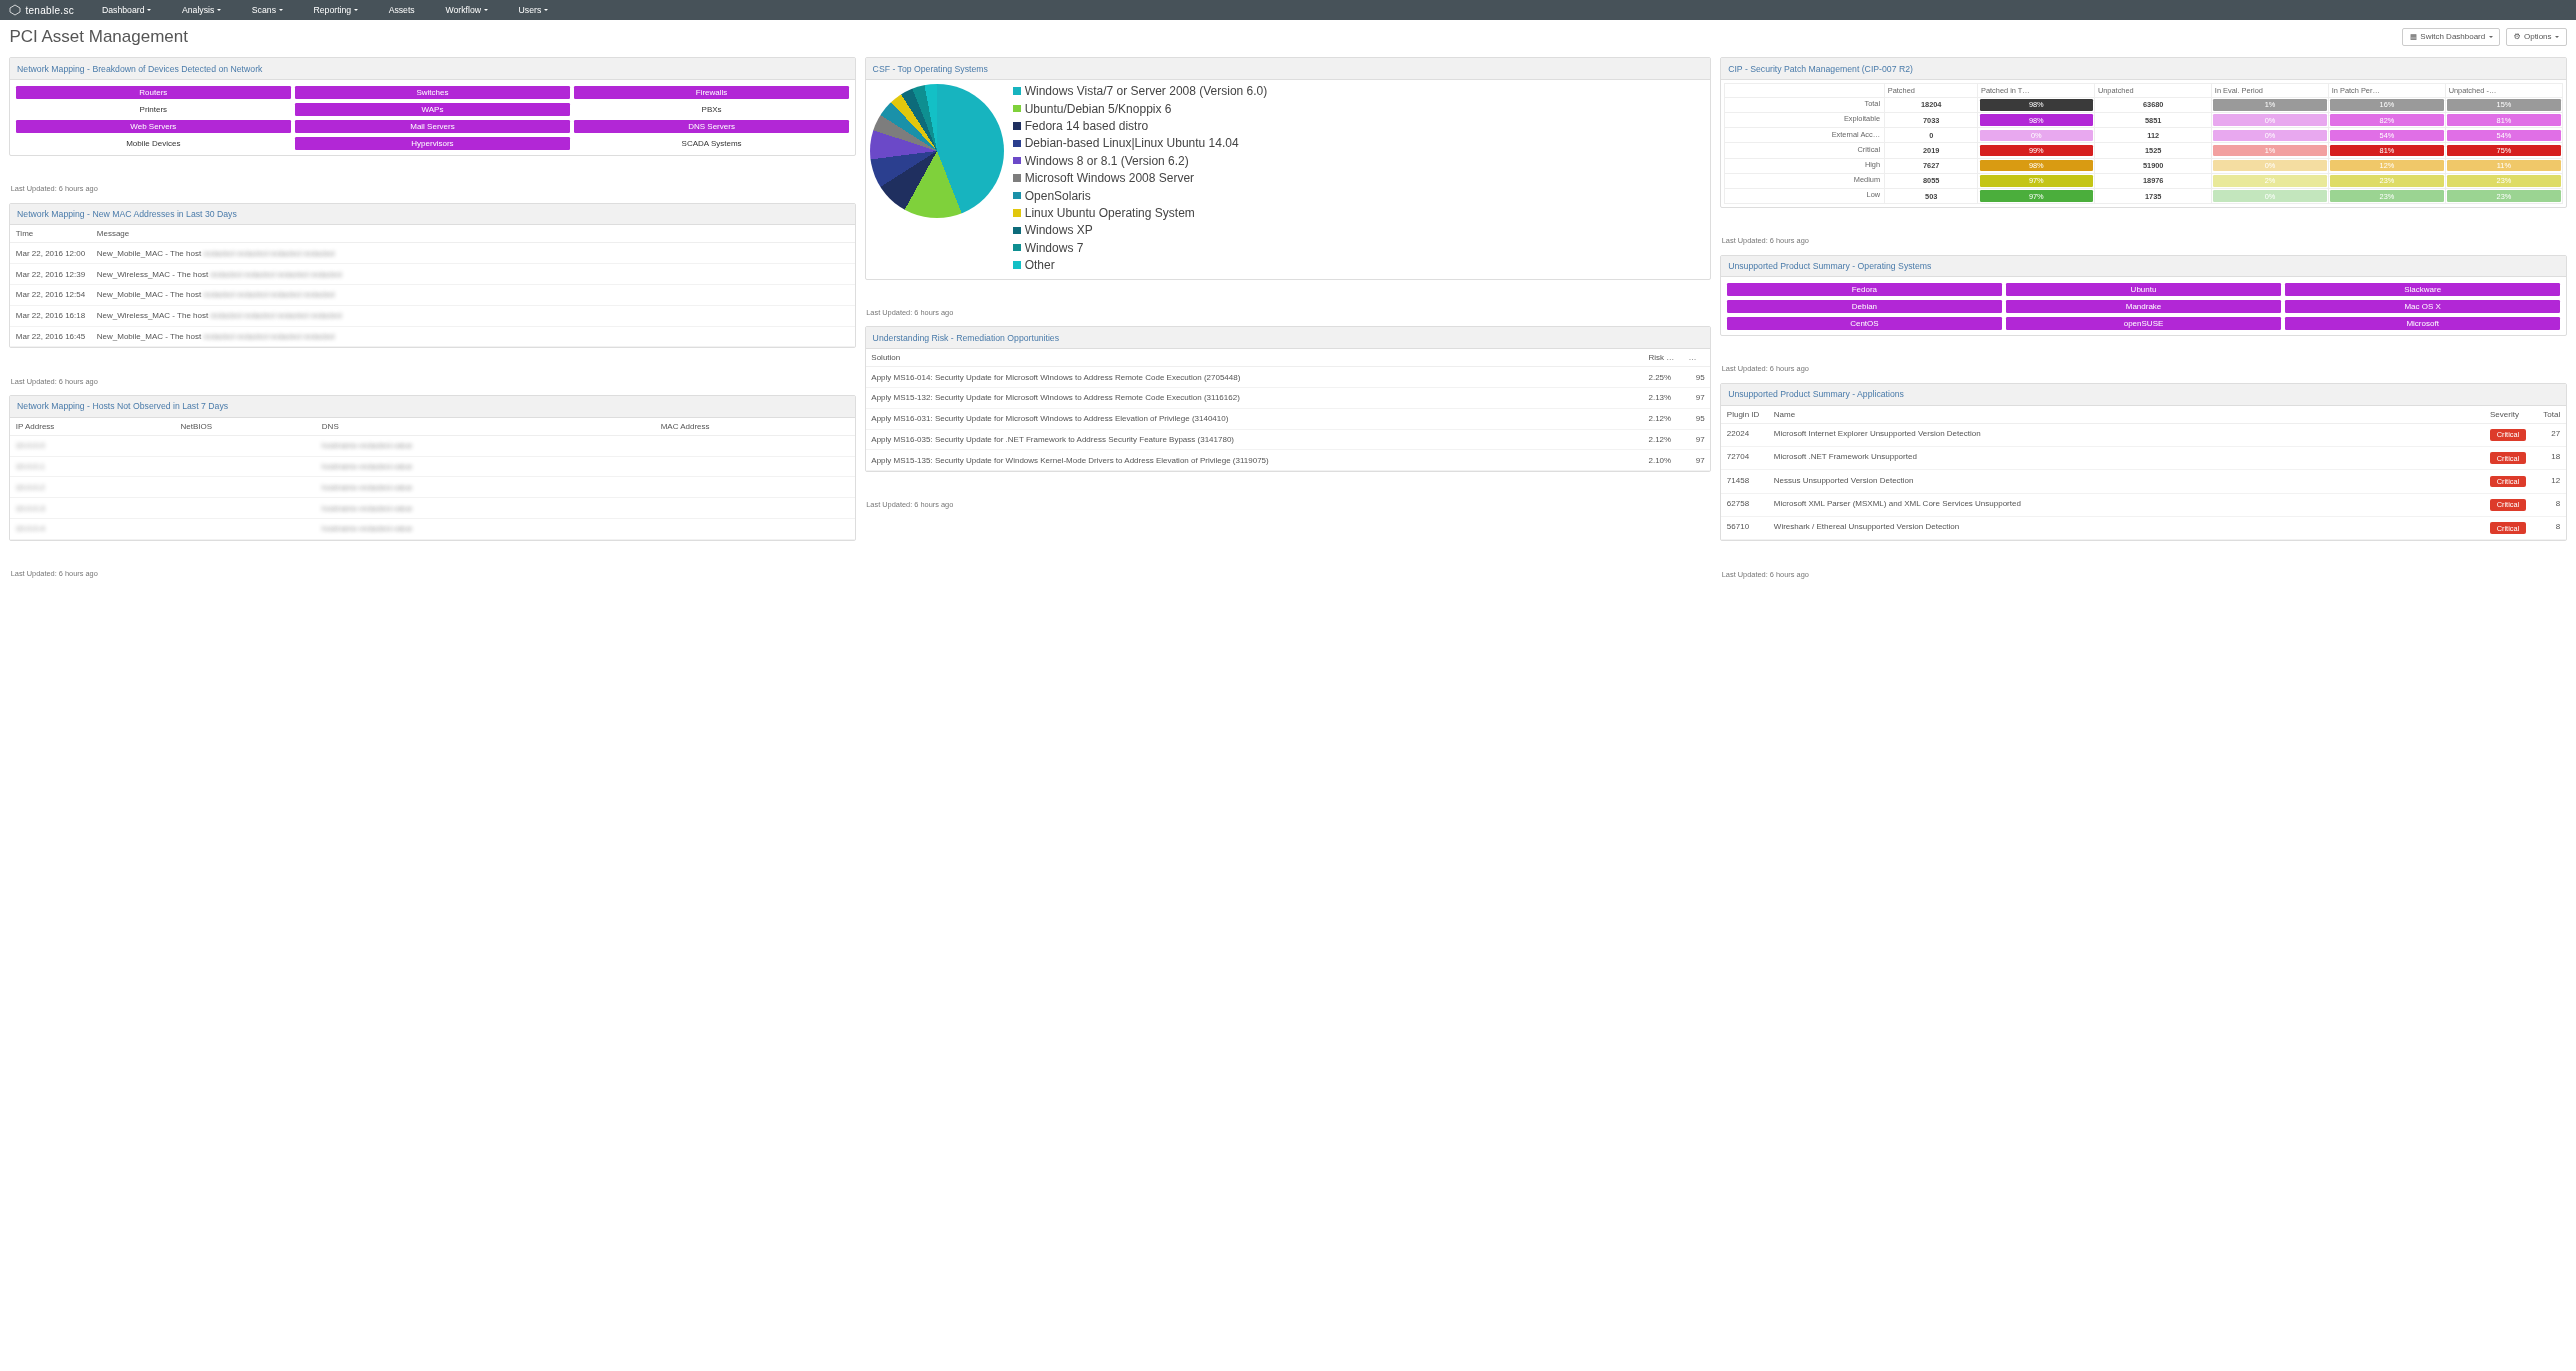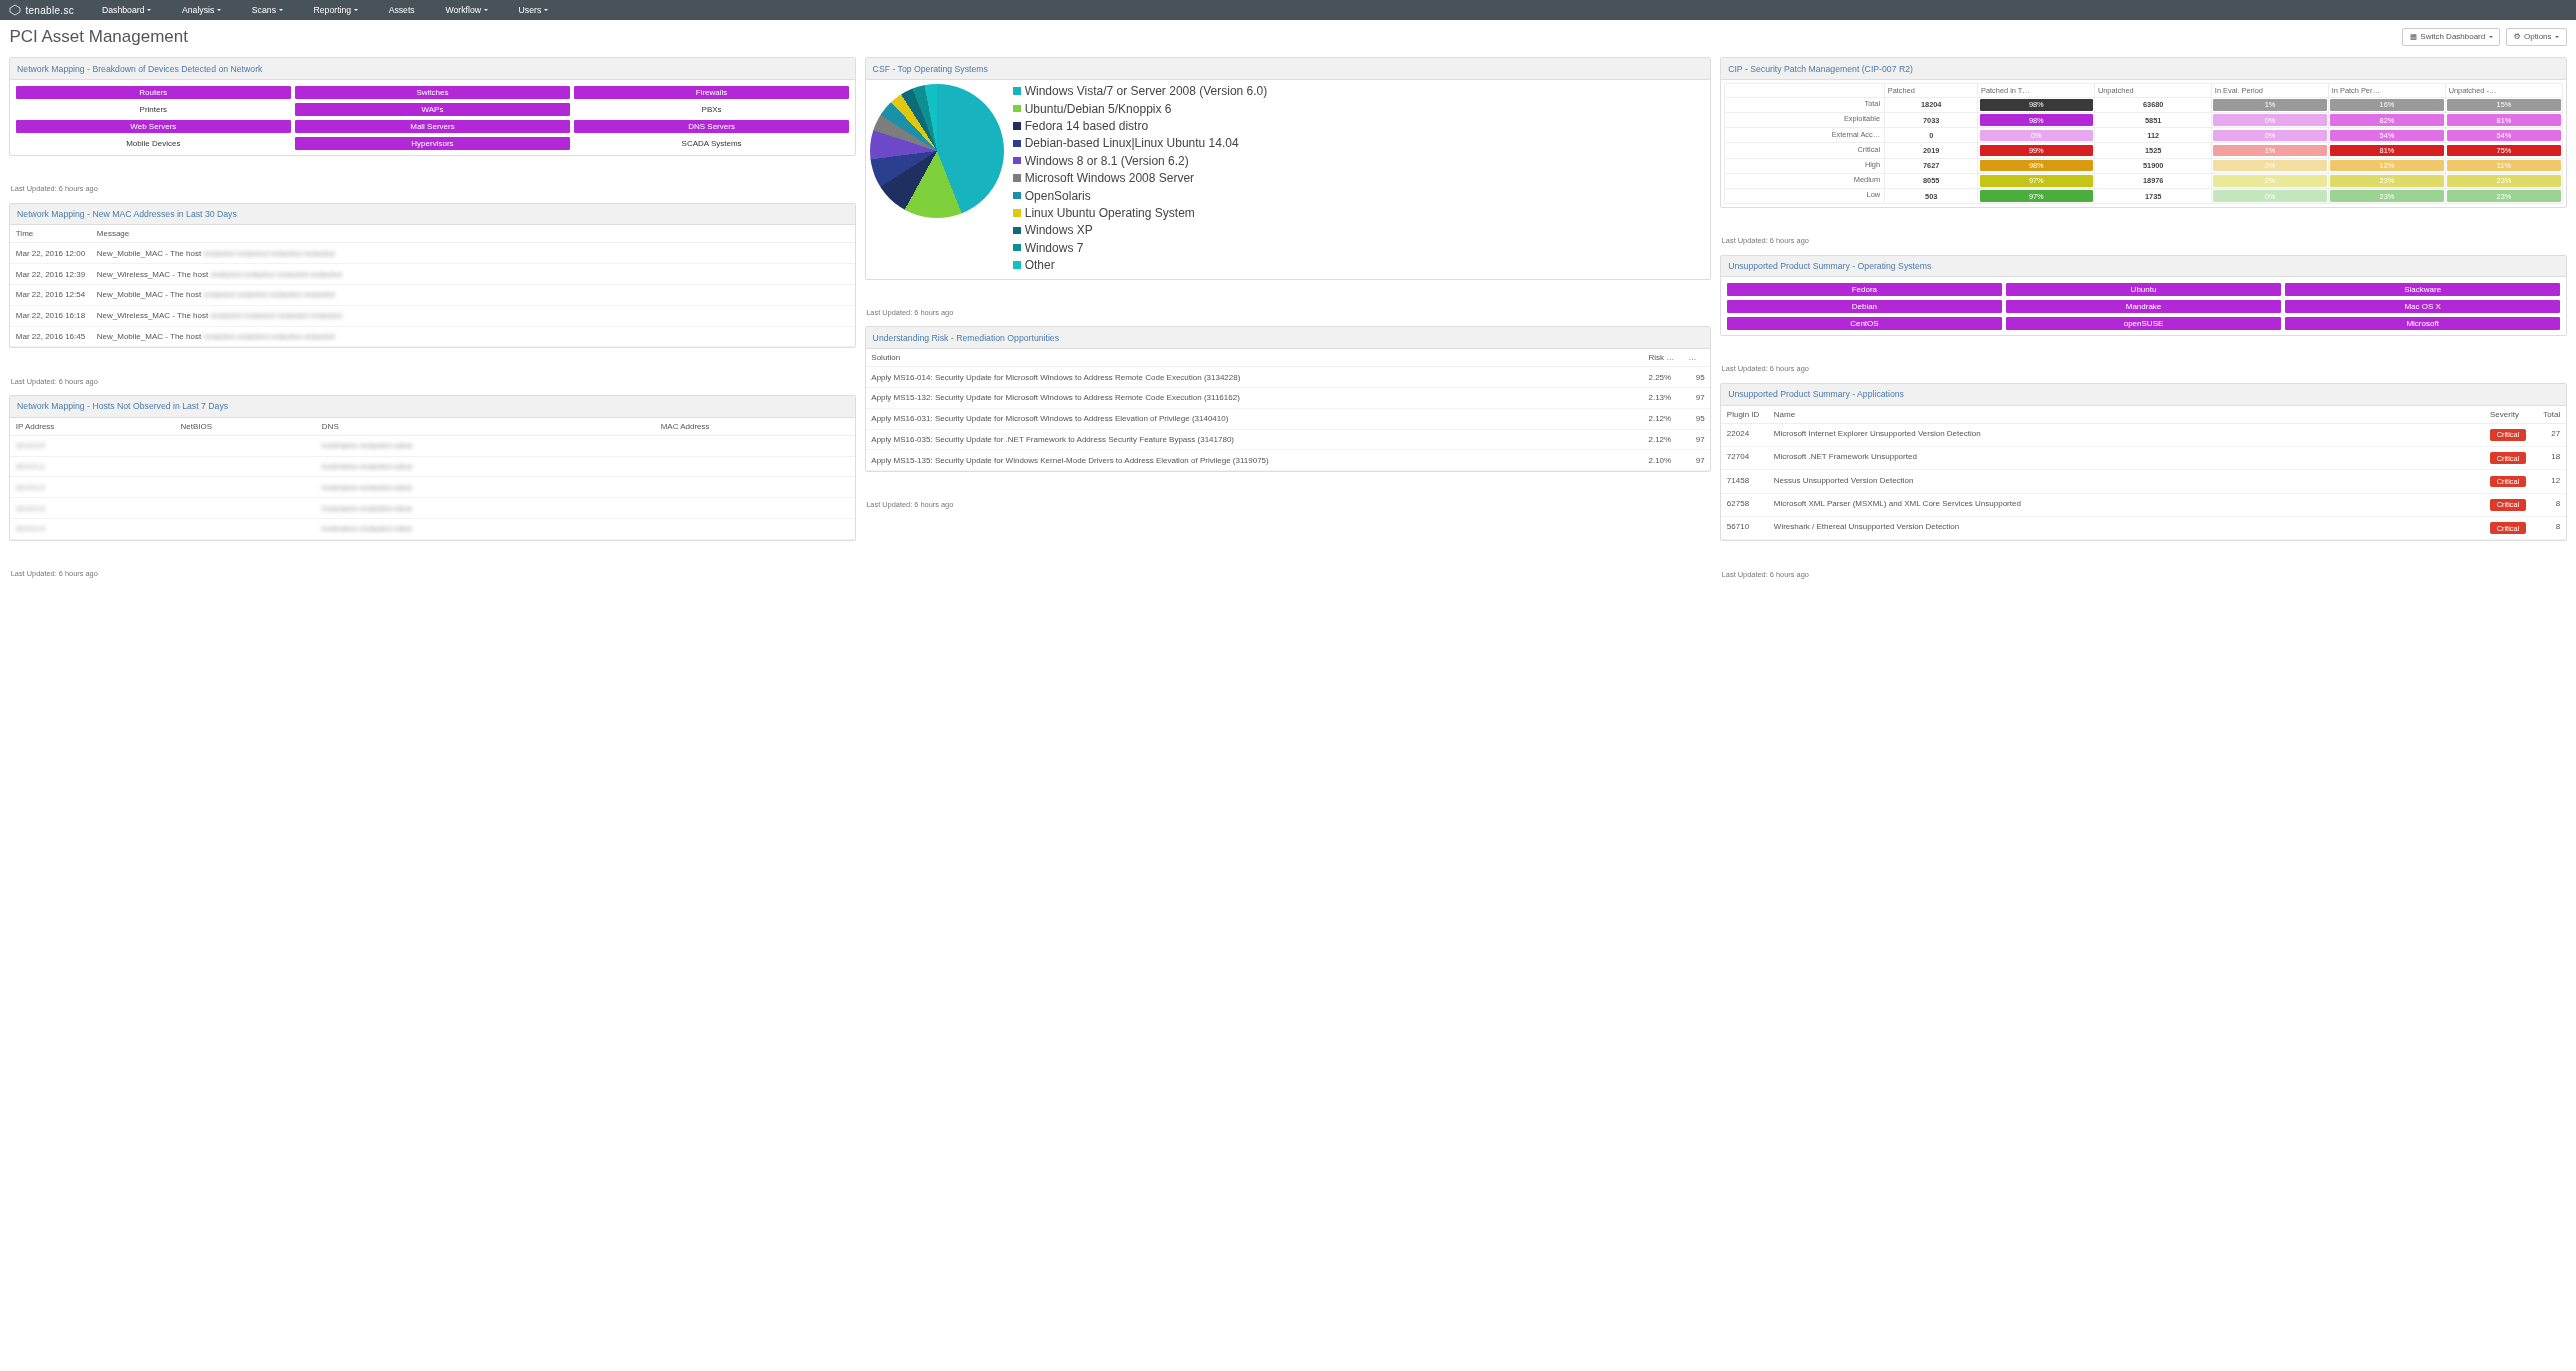--- a/index.html
+++ b/index.html
@@ -273,21 +273,21 @@
             <table id="risk-tbl">
               <thead>
                 <tr>
                   <th>Solution</th>
                   <th style="width:40px">Risk …</th>
                   <th style="width:27px">…</th>
                 </tr>
               </thead>
               <tbody>
                 <tr>
-                  <td>Apply MS16-014: Security Update for Microsoft Windows to Address Remote Code Execution (3134228)</td>
+                  <td>Apply MS16-014: Security Update for Microsoft Windows to Address Remote Code Execution (2705448)</td>
                   <td>2.25%</td>
                   <td style="text-align:right">95</td>
                 </tr>
                 <tr>
                   <td>Apply MS15-132: Security Update for Microsoft Windows to Address Remote Code Execution (3116162)</td>
                   <td>2.13%</td>
                   <td style="text-align:right">97</td>
                 </tr>
                 <tr>
                   <td>Apply MS16-031: Security Update for Microsoft Windows to Address Elevation of Privilege (3140410)</td>

